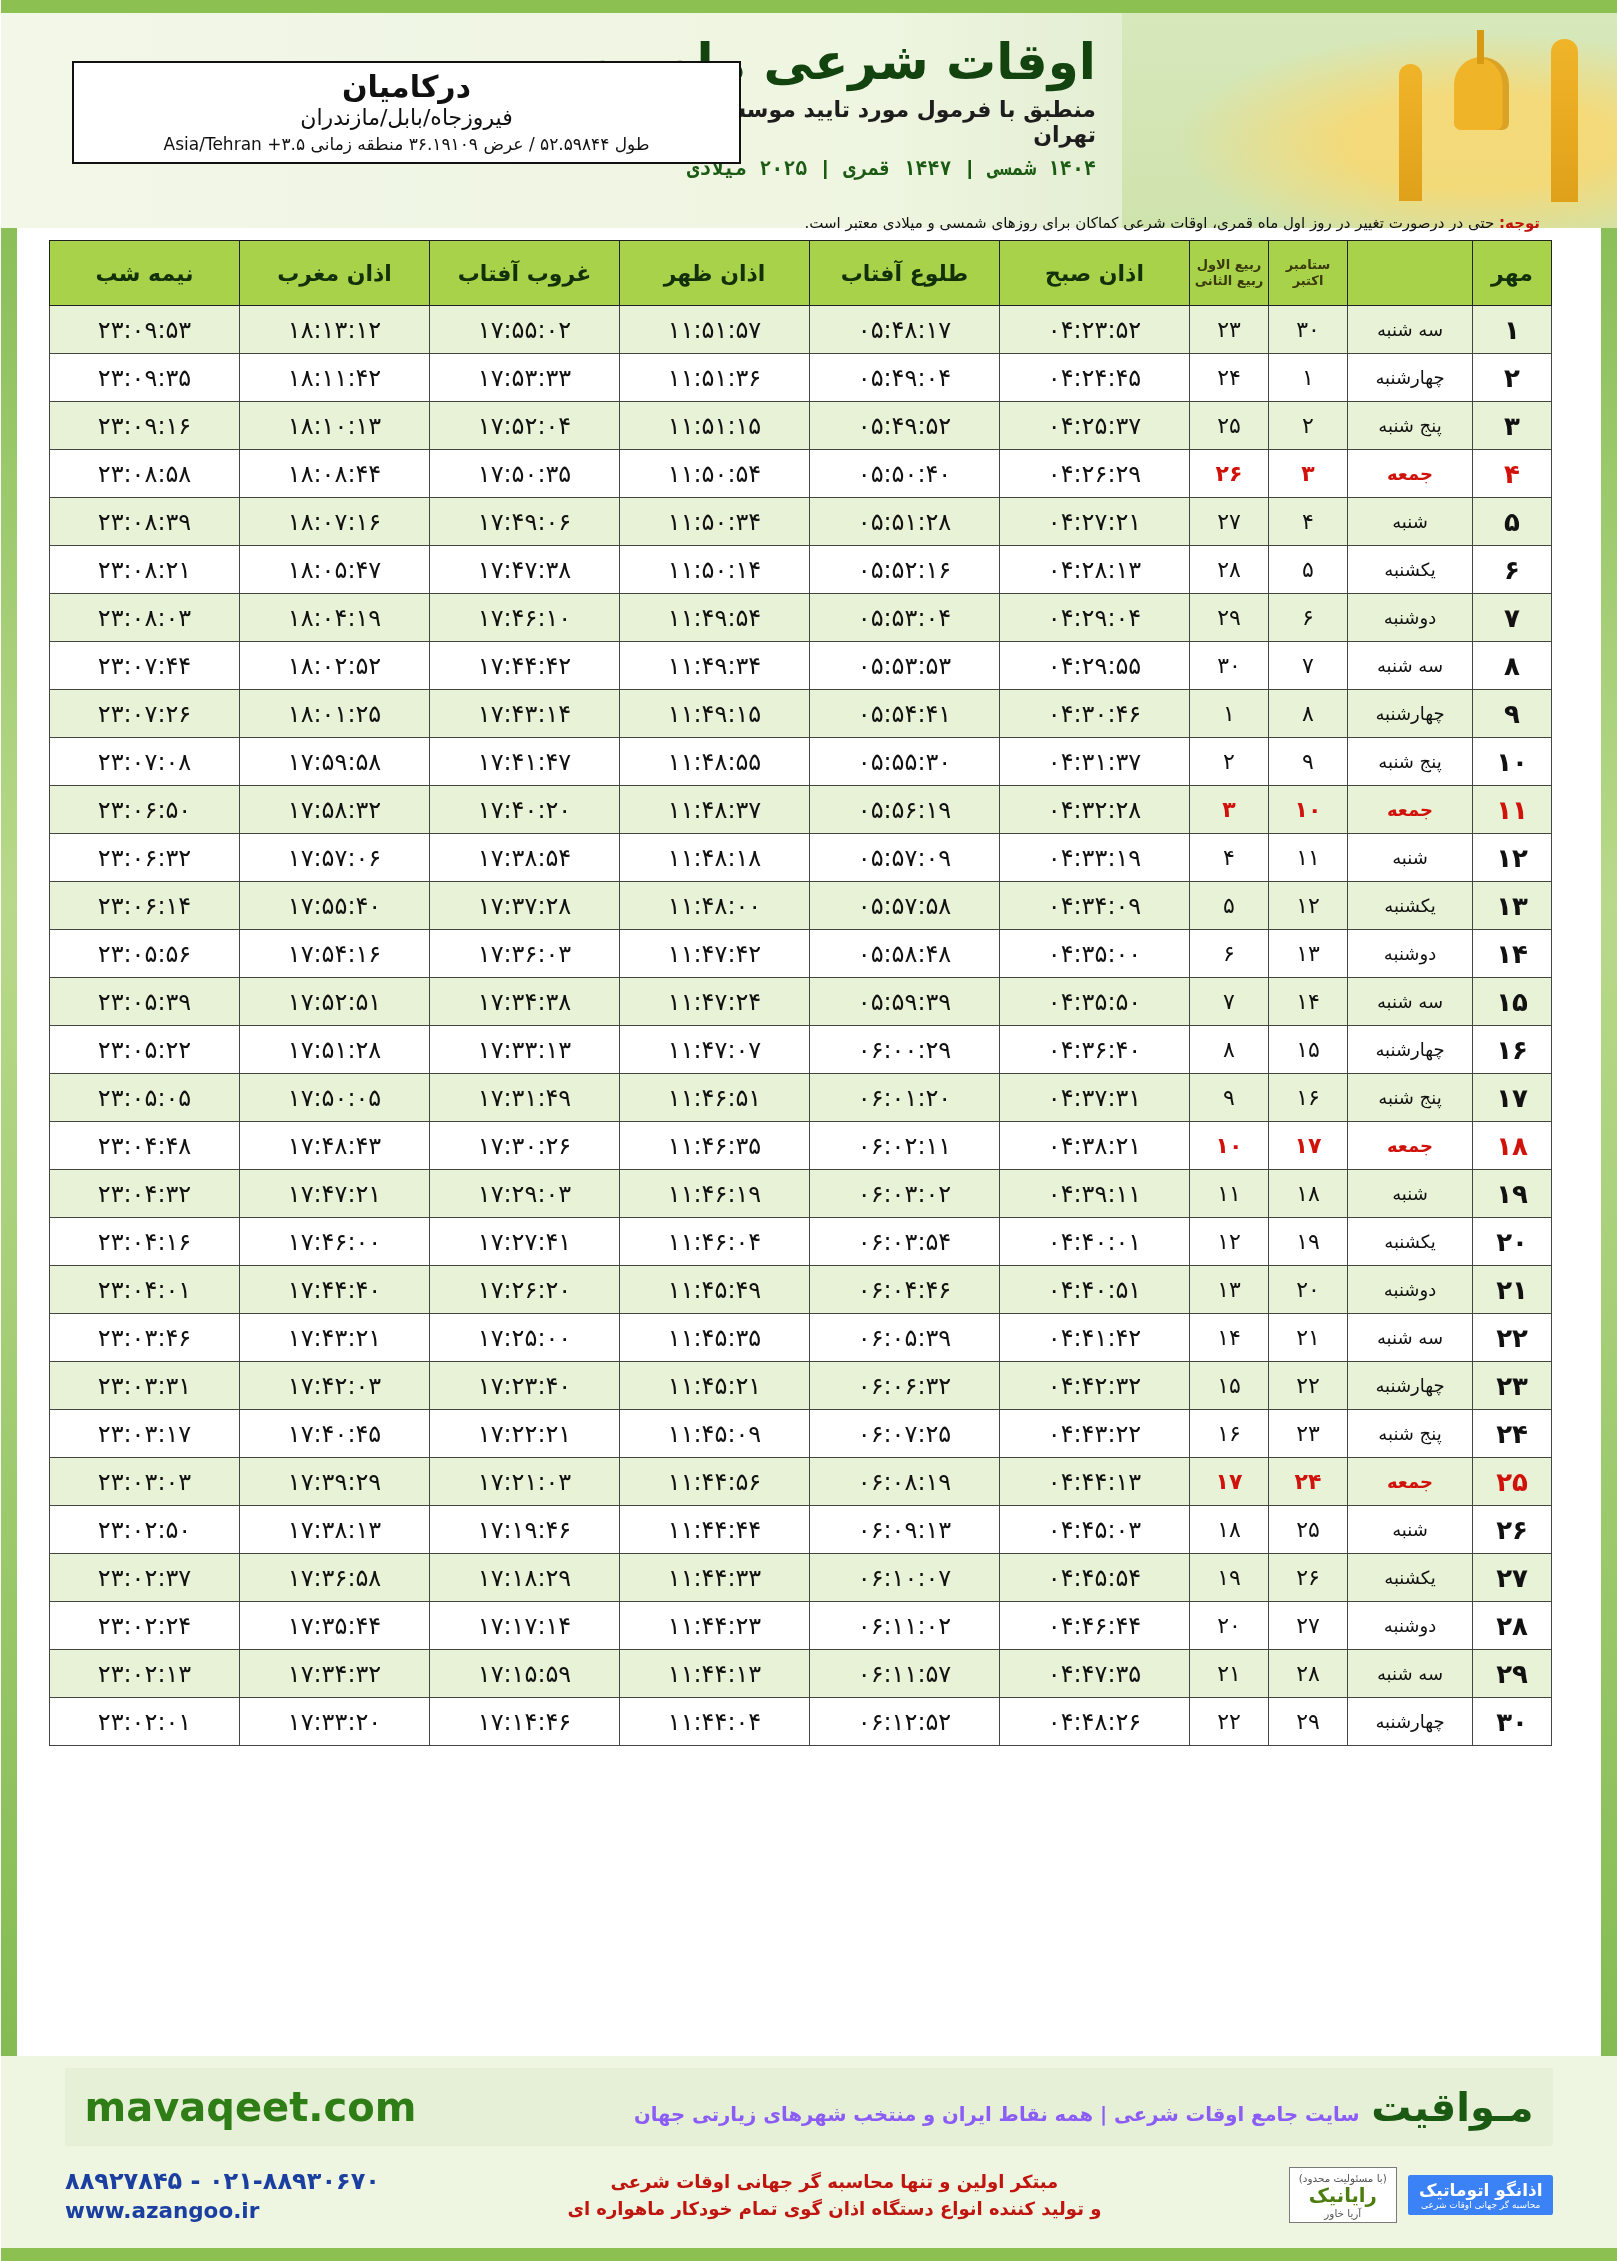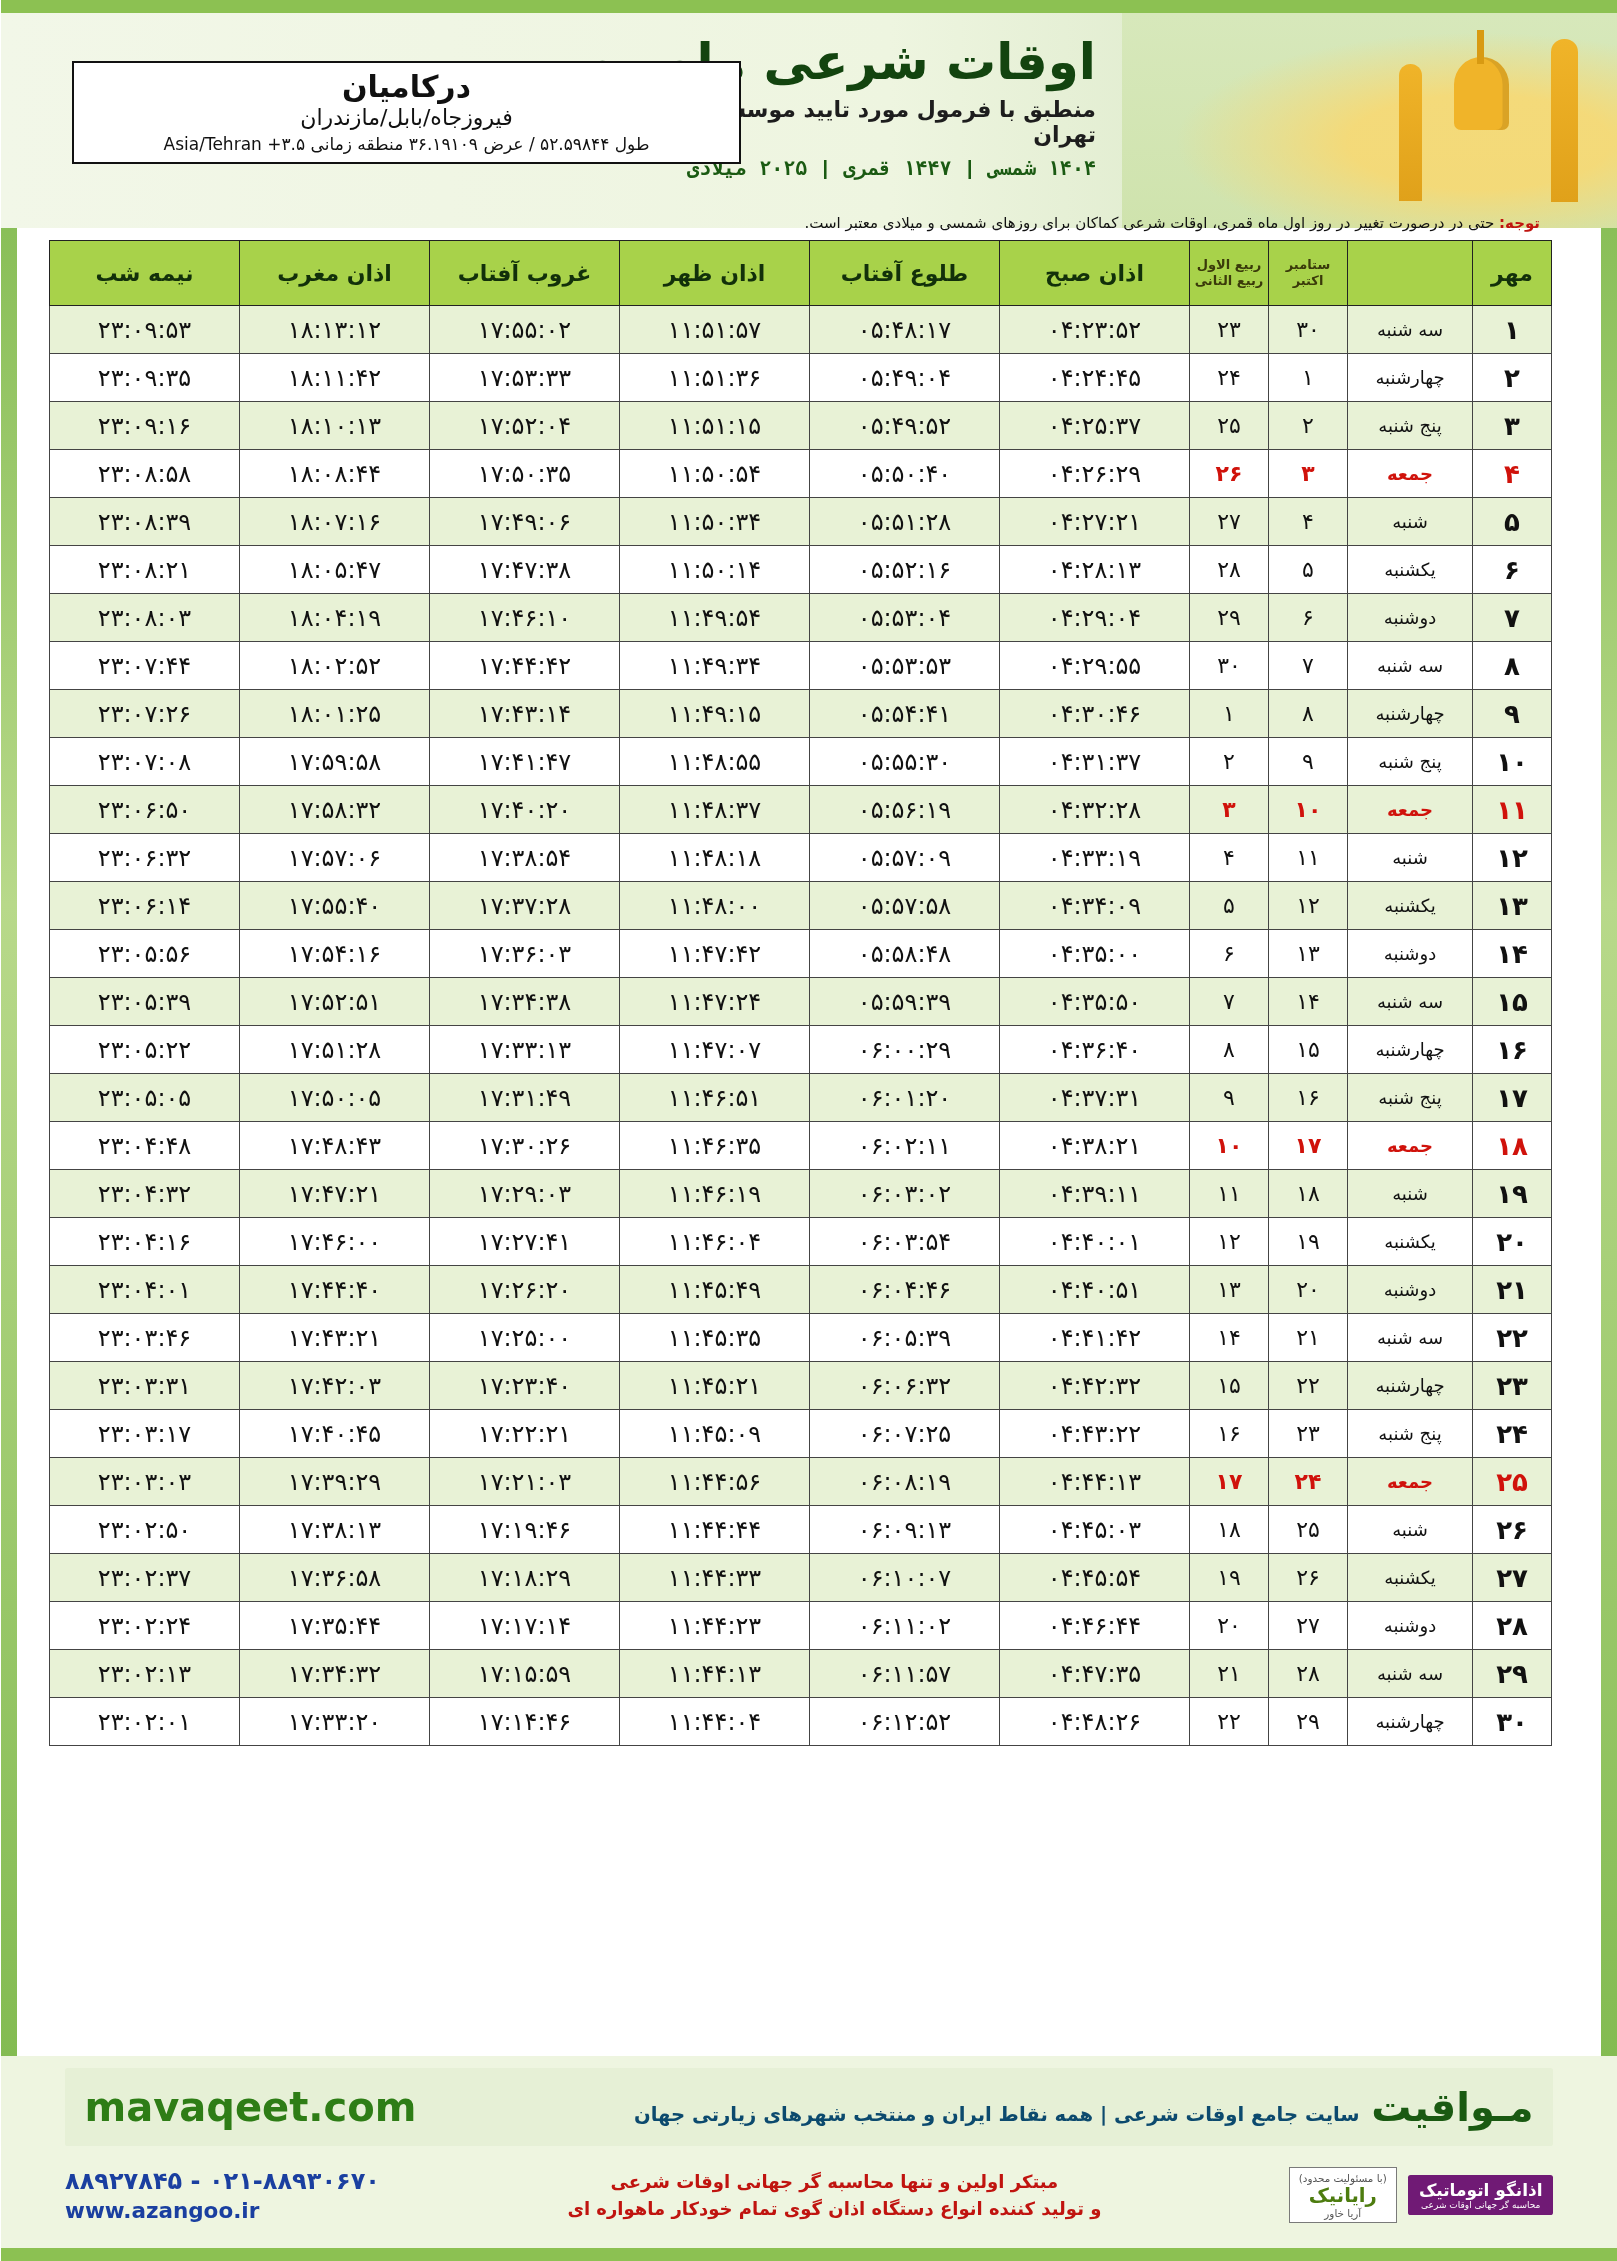--- a/index.html
+++ b/index.html
@@ -136,38 +136,38 @@
     background:#eef5e0;
   }
   .footer-top{
     position:absolute;left:65px;right:65px;top:11.7px;height:78px;
     background:#e6f0d6;border-radius:2.6px;
     display:flex;align-items:center;justify-content:space-between;
     padding:0 19.6px;box-sizing:border-box;
   }
   .brand-right{display:flex;align-items:baseline;gap:11.7px;direction:rtl;}
   .brand-name{font-size:40px;font-weight:bold;color:#1a5a12;}
-  .brand-tag{font-size:19.6px;color:#0c4a6e;font-weight:bold;text-align:right;}
+  .brand-tag{font-size:19.6px;color:#8b5cf6;font-weight:bold;text-align:right;}
   .site-url{font-size:40px;font-weight:bold;color:#2e7d16;direction:ltr;}
   .footer-bottom{
     position:absolute;left:65px;right:65px;top:98px;height:82px;
     display:flex;align-items:center;justify-content:space-between;
   }
   .phones{direction:ltr;text-align:left;}
   .phones .ph{font-size:24px;font-weight:bold;color:#1a3fa0;}
   .phones .web{font-size:21.5px;font-weight:bold;color:#1a3fa0;margin-top:3.9px;}
   .redtext{text-align:center;color:#c0140f;font-size:18px;font-weight:bold;line-height:1.5;}
   .logos{display:flex;align-items:center;gap:11.7px;}
   .logo-box{
     border:1.3px solid #7a7a7a;padding:3.9px 9px;text-align:center;background:#fff;
   }
   .logo-box .l1{font-size:19.6px;font-weight:bold;color:#4d7c0f;}
   .logo-box .l2{font-size:10.4px;color:#555;}
   .logo-orange{
-    background:#701a75;color:#fff;padding:5.2px 10.4px;text-align:center;border-radius:2.6px;
+    background:#3b82f6;color:#fff;padding:5.2px 10.4px;text-align:center;border-radius:2.6px;
   }
   .logo-orange .o1{font-size:17px;font-weight:bold;}
   .logo-orange .o2{font-size:9px;}
 </style>
 </head>
 <body>
 
 <div class="page">
 
   <div class="edge-left"></div>

